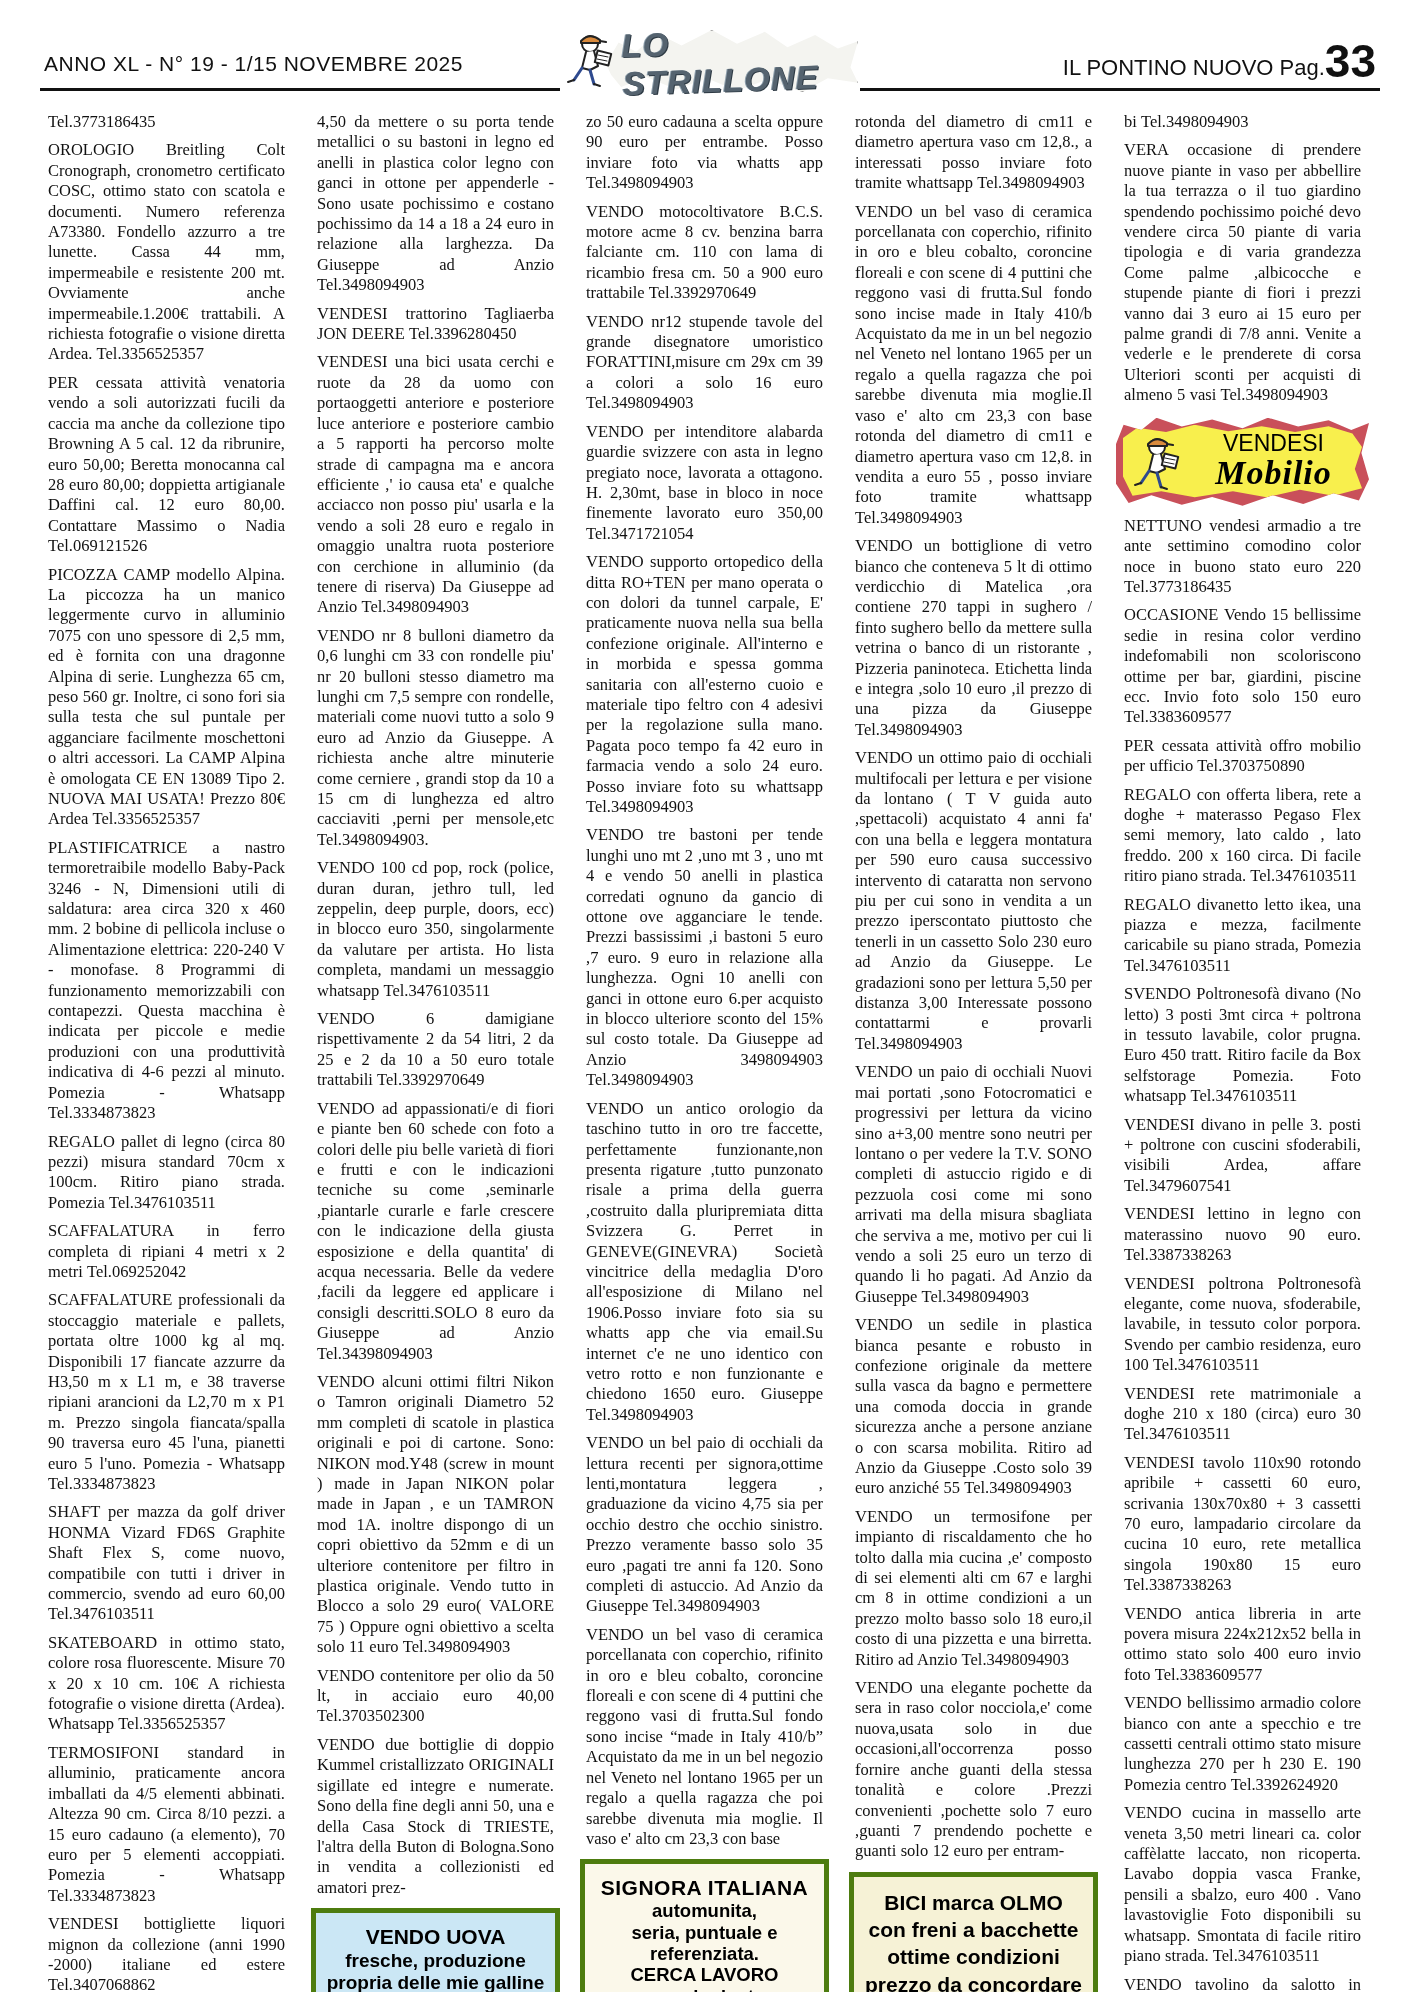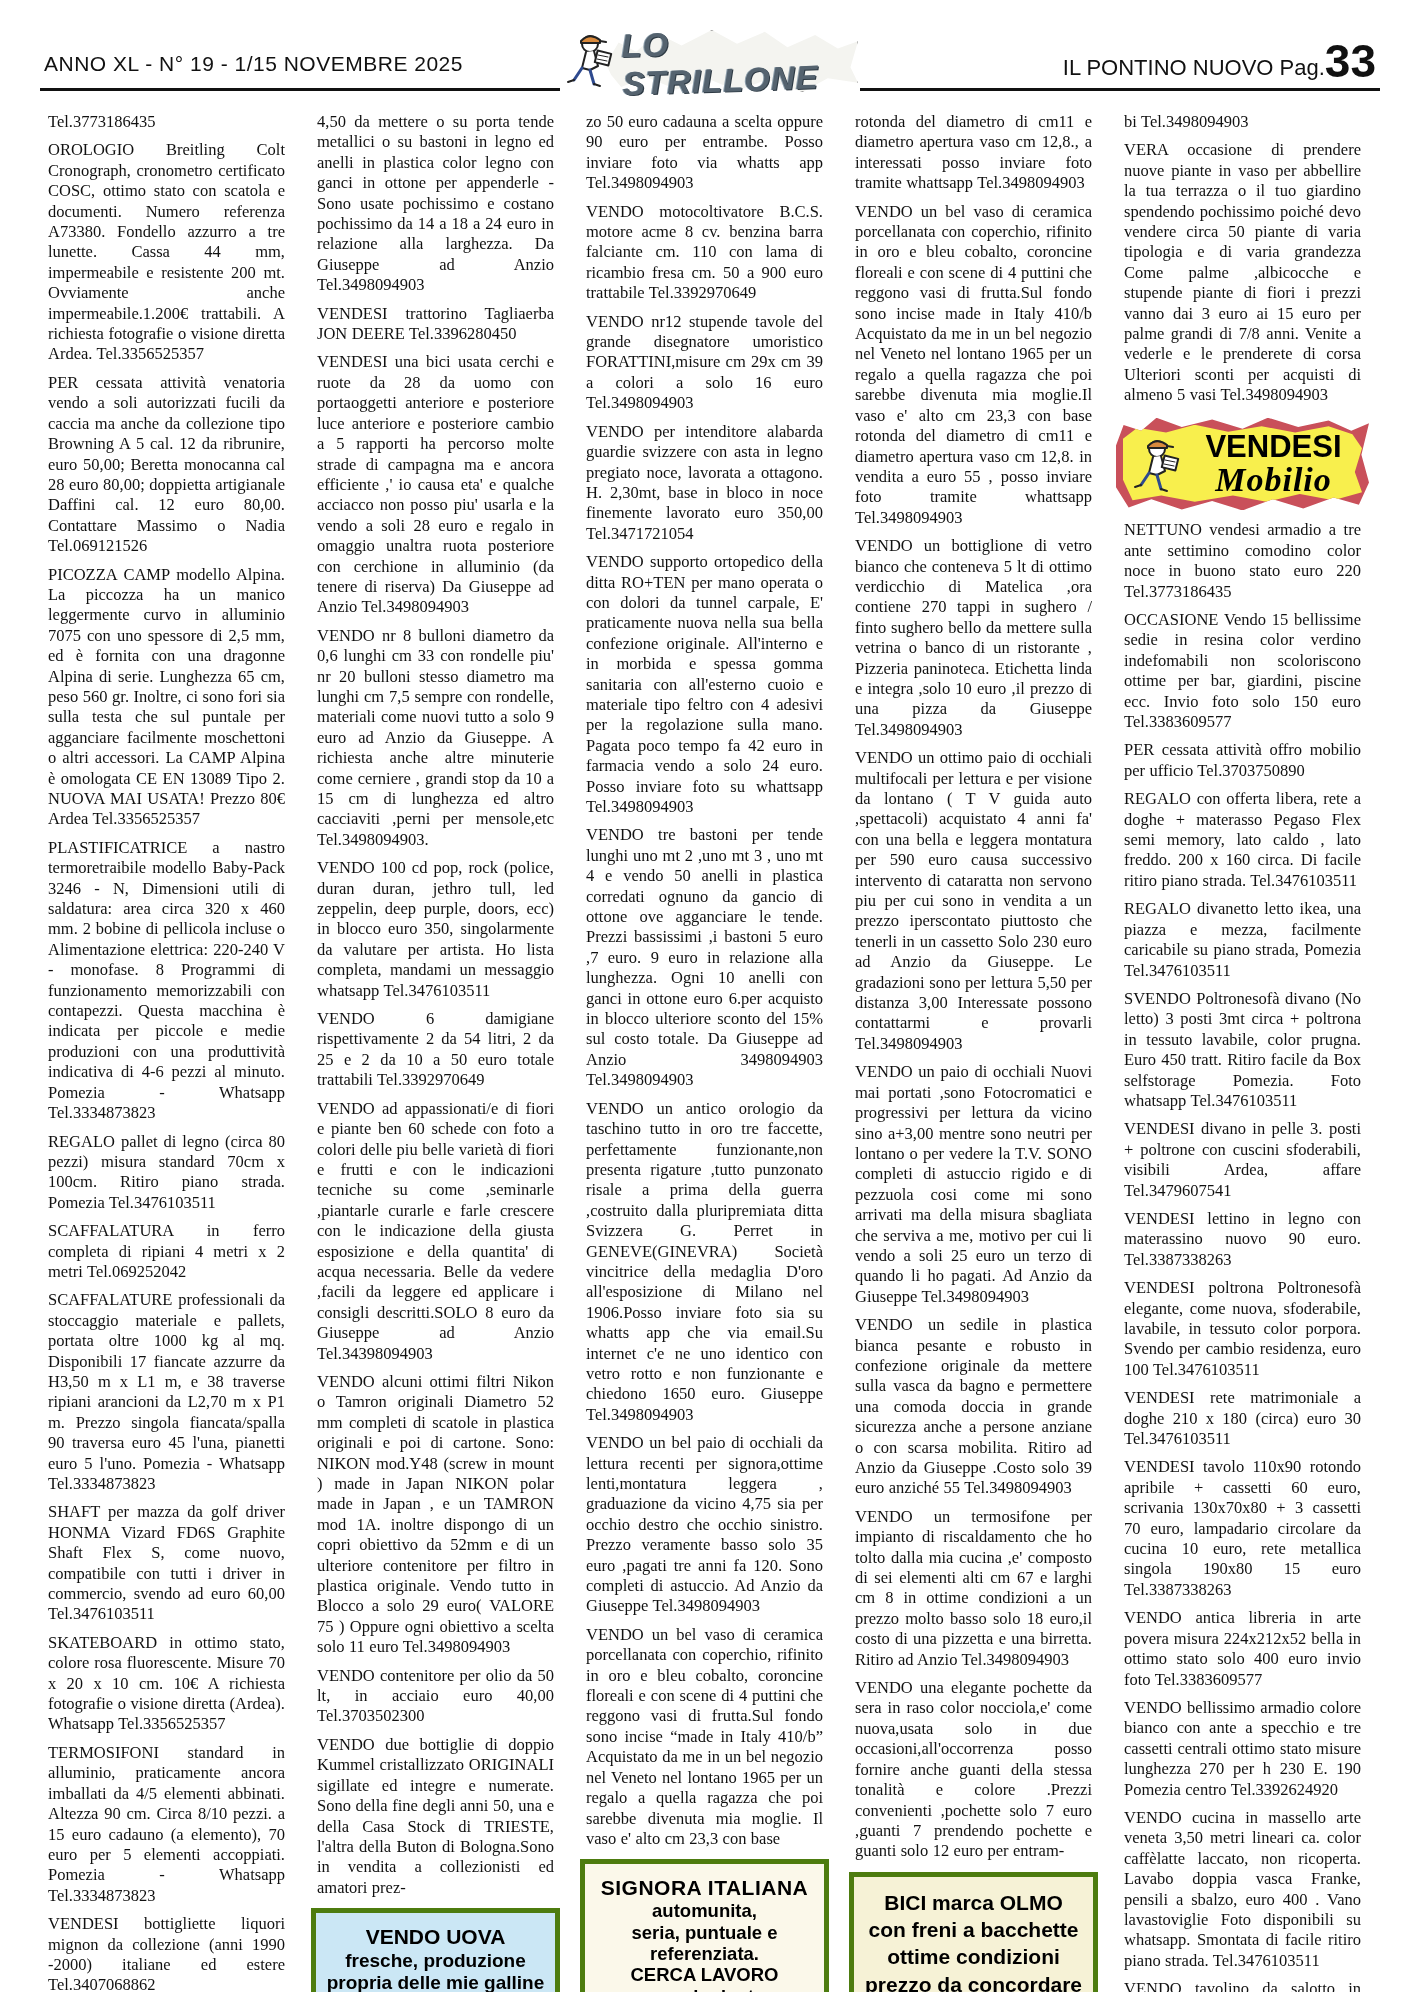--- a/index.html
+++ b/index.html
@@ -68,21 +68,21 @@
   
   .banner{
     margin:12px 0 10px 0;background:#c9505a;padding:7px;
     clip-path:polygon(0% 30%,3% 8%,10% 14%,16% 0%,26% 10%,38% 2%,50% 12%,60% 0%,72% 10%,84% 3%,93% 14%,100% 6%,97% 40%,100% 70%,96% 94%,86% 86%,74% 98%,62% 88%,50% 100%,38% 90%,26% 99%,14% 88%,5% 97%,0% 75%);
   }
   .banner-inner{
     background:#f8ef4d;display:flex;align-items:center;gap:4px;padding:6px 4px;
     clip-path:polygon(0% 18%,6% 4%,18% 10%,30% 0%,44% 9%,58% 2%,72% 10%,86% 2%,96% 12%,100% 30%,97% 60%,100% 86%,88% 96%,74% 88%,60% 98%,46% 90%,30% 98%,16% 90%,4% 96%,0% 70%);
   }
   .banner-text{flex:1;text-align:center;color:#000;}
-  .banner-line1{font-family:"Liberation Sans",sans-serif;font-weight:700;font-size:31px;line-height:1;}
+  .banner-line1{font-family:"Liberation Sans",sans-serif;font-weight:400;font-size:23px;line-height:1;}
   .banner-line2{font-family:"Liberation Serif",serif;font-weight:bold;font-style:italic;font-size:34px;line-height:1.05;letter-spacing:1px;}
   .newsboy{flex:0 0 auto;}
 </style>
 </head>
 <body>
 
 <div class="page">
   <header>
     <div class="h-left">ANNO XL - N° 19 - 1/15  NOVEMBRE  2025</div>
     <div class="h-logo">

